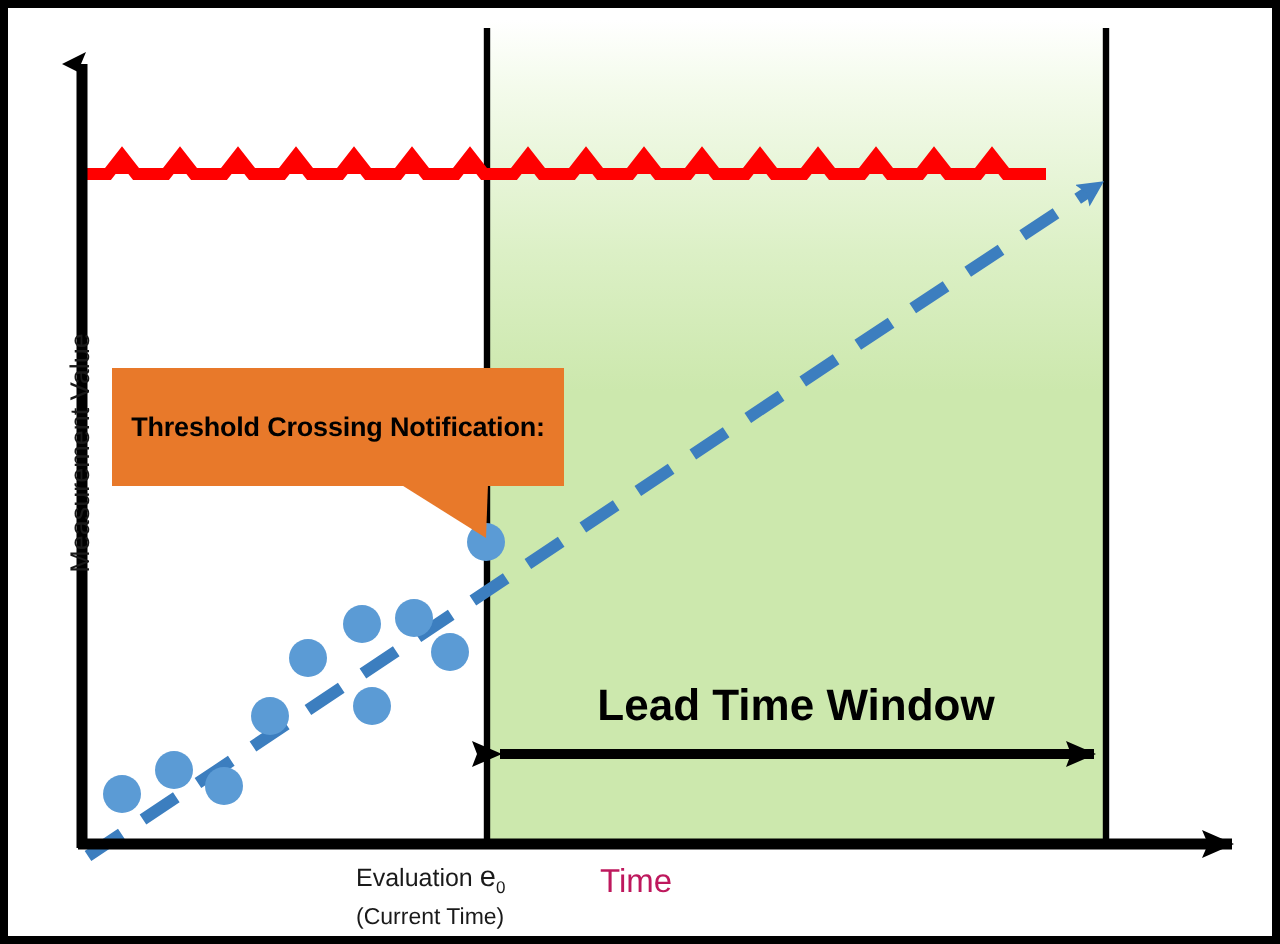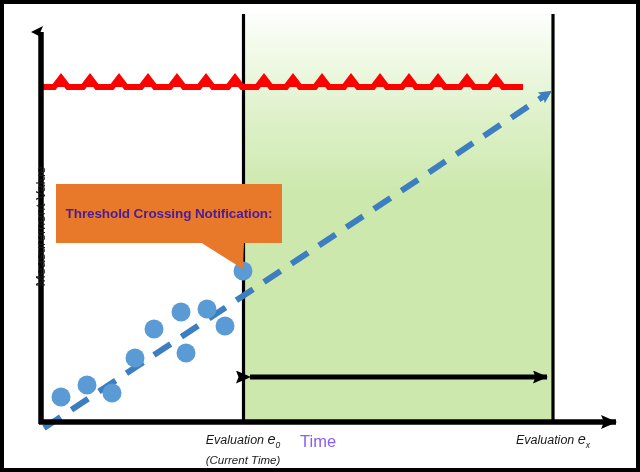--- a/index.html
+++ b/index.html
@@ -42,21 +42,21 @@
     height: 59px;
     background: #E8792A;
     display: flex;
     flex-direction: column;
     align-items: center;
     justify-content: center;
     box-sizing: border-box;
     padding: 2px 6px;
   }
   #callout .line {
-    color: #4c1d95;
+    color: #000000;
     font-weight: bold;
     font-size: 13.5px;
     line-height: 17px;
     white-space: nowrap;
     text-align: center;
     letter-spacing: -0.1px;
   }
   
   #ylabel {
     position: absolute;
@@ -68,42 +68,41 @@
     transform-origin: center center;
     font-size: 13.5px;
     color: #1a1a1a;
     white-space: nowrap;
   }
   #xlabel {
     position: absolute;
     left: 296px;
     top: 428px;
     font-size: 16.5px;
-    color: #8b5cf6;
+    color: #be185d;
     white-space: nowrap;
   }
   
   #lead-label {
     position: absolute;
     left: 239px;
     top: 336px;
     width: 310px;
     text-align: center;
     font-size: 22px;
     font-weight: bold;
     color: #000000;
     white-space: nowrap;
   }
   
   .eval-label {
     position: absolute;
-    text-align: center;
+    text-align: left;
     color: #1a1a1a;
     white-space: nowrap;
-    font-style: italic;
   }
   .eval-label .l1 { font-size: 12.5px; line-height: 15px; }
   .eval-label .l2 { font-size: 11.5px; line-height: 14px; }
   .eval-label .sub {
     font-size: 8.5px;
     vertical-align: sub;
   }
   .eval-label .ebig { font-size: 14.5px; }
   #eval-0 { left: 174px; top: 428px; width: 130px; }
   #eval-x { left: 484px; top: 428px; width: 130px; }
@@ -187,27 +186,27 @@
 
       <line x1="37" y1="420" x2="37" y2="28" stroke="#000000" stroke-width="5.5" marker-end="url(#arrowUp)"></line>
 
       <line x1="35" y1="418" x2="612" y2="418" stroke="#000000" stroke-width="5.5" marker-end="url(#arrowRight)"></line>
     </svg>
 
     <div id="callout">
       <div class="line">Threshold Crossing Notification:</div>
     </div>
 
+    <div id="lead-label">Lead Time Window</div>
 
     <div id="ylabel">Measurement Value</div>
     <div id="xlabel">Time</div>
 
     <div class="eval-label" id="eval-0">
       <div class="l1"><span>Evaluation </span><span class="ebig">e</span><span class="sub">0</span></div>
       <div class="l2">(Current Time)</div>
     </div>
 
     <div class="eval-label" id="eval-x">
-      <div class="l1"><span>Evaluation </span><span class="ebig">e</span><span class="sub">x</span></div>
     </div>
 
   </div>
 </div>
 
 </body></html>

